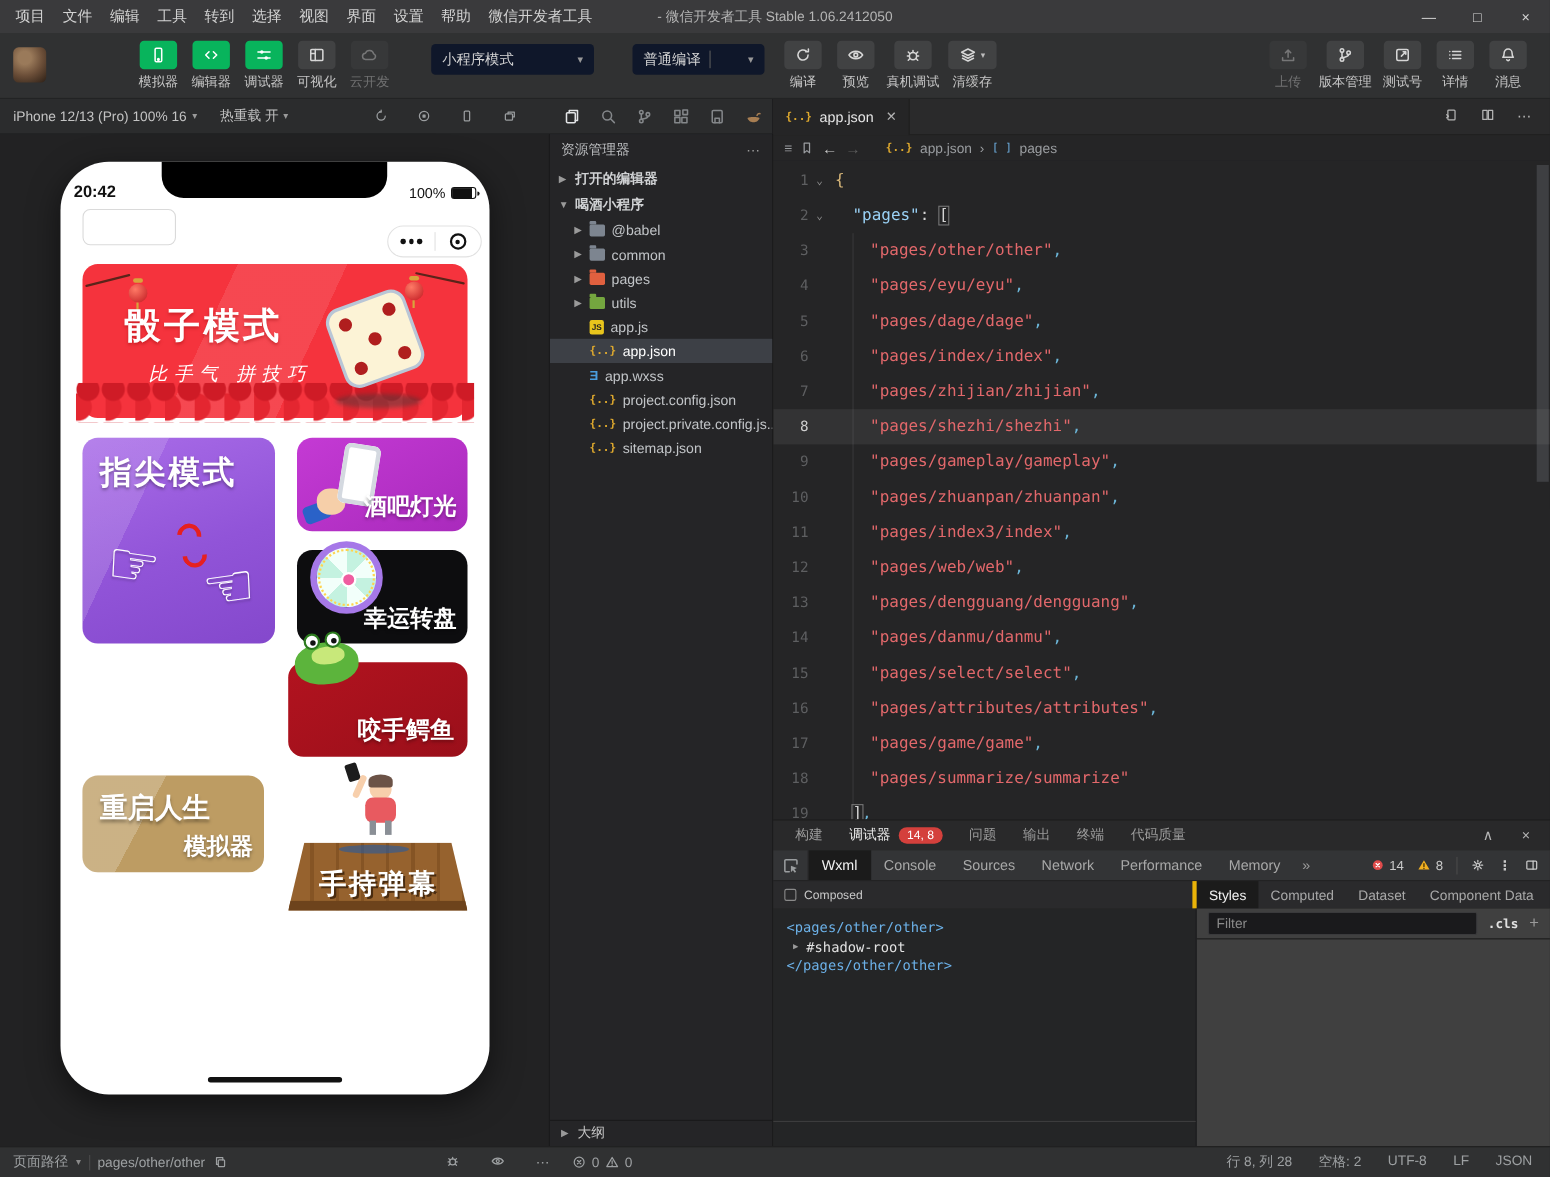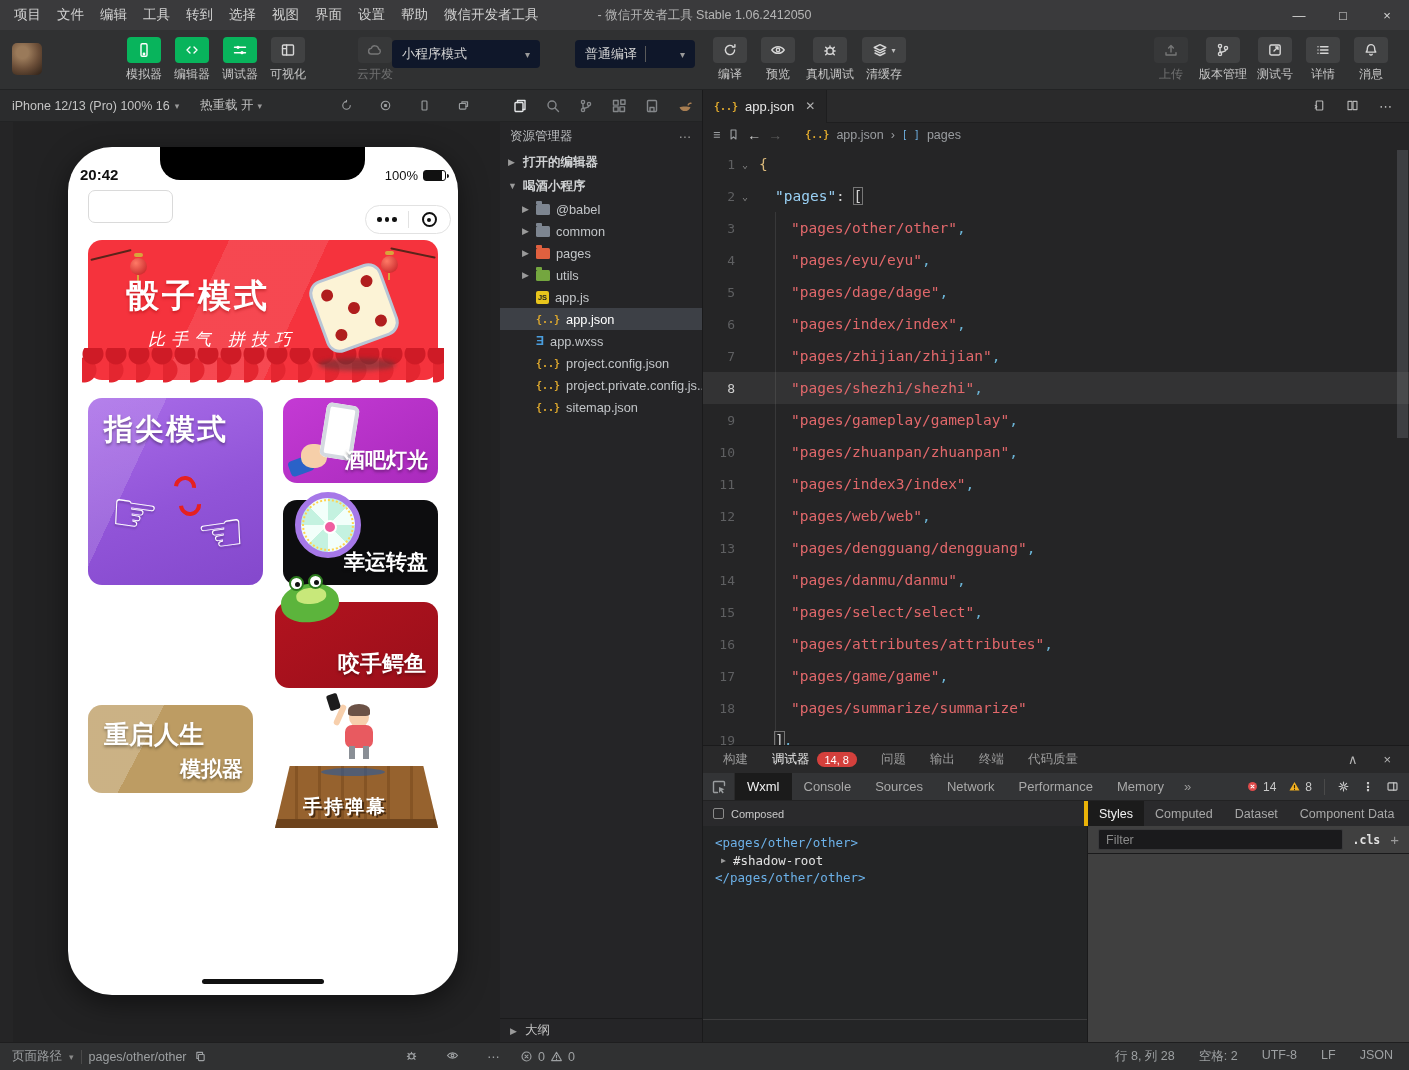--- a/index.html
+++ b/index.html
@@ -17,32 +17,32 @@
   .win-btn { width:44px; display:flex; align-items:center; justify-content:center; color:#d5d5d5; font-size:13px; }
 
   
   .toolbar { position:absolute; left:0; top:30px; right:0; height:60px; background:#303132; border-bottom:1px solid #222324; }
   .avatar { position:absolute; left:12px; top:13px; width:30px; height:32px; border-radius:5px;
             background:radial-gradient(circle at 35% 30%, #9a7a5a 0 20%, #6b4e38 55%, #2c1f16 100%); }
   .tb-group { position:absolute; top:7px; display:flex; }
   .tb-btn { min-width:48px; padding:0 4px; display:flex; flex-direction:column; align-items:center; gap:3px; }
   .tb-ico { width:34px; height:26px; border-radius:4px; display:flex; align-items:center; justify-content:center; background:#414243; color:#d6d6d6; }
   .tb-btn.active .tb-ico { background:#08b45c; color:#fff; }
-  .tb-btn.disabled { opacity:.42;margin-left:39px; }
+  .tb-btn.disabled { opacity:.42; }
   .tb-label { font-size:12px; color:#c6c6c6; white-space:nowrap; }
   .select { position:absolute; top:10px; height:28px; background:#0f172a; border-radius:4px; display:flex; align-items:center; font-size:13px; color:#d4d4d4; padding:0 10px; }
   .select .caret { margin-left:auto; color:#9a9a9a; font-size:10px; }
   .sel-div { width:1px; height:16px; background:#5a5a5a; margin:0 8px; }
 
   
   .sim-toolbar { position:absolute; left:0; top:90px; width:500px; height:32px; background:#2b2c2d; border-bottom:1px solid #222324; display:flex; align-items:center; font-size:12.5px; color:#c3c3c3; }
   .sim-device { padding-left:12px; display:flex; align-items:center; gap:5px; }
   .sim-hot { position:absolute; left:200px; display:flex; align-items:center; gap:4px; }
   .sim-icons { position:absolute; left:340px; display:flex; gap:26px; color:#9a9d9f; }
-  .sim-body { position:absolute; left:13px; top:122px; width:500px; height:920px; background:#222223; border-right:1px solid #1a1a1b; }
+  .sim-body { position:absolute; left:0; top:122px; width:500px; height:920px; background:#222223; border-right:1px solid #1a1a1b; }
 
   
   .phone { position:absolute; left:55px; top:25px; width:390px; height:848px; background:#fff; border-radius:44px; box-shadow:0 8px 28px rgba(0,0,0,.5); color:#000; }
   .notch { position:absolute; left:92px; top:0; width:205px; height:33px; background:#000; border-radius:0 0 20px 20px; }
   .ph-time { position:absolute; left:12px; top:19px; font-size:15px; font-weight:bold; color:#111; }
   .ph-batt { position:absolute; right:12px; top:21px; display:flex; align-items:center; gap:5px; font-size:13px; color:#111; }
   .batt { width:23px; height:11px; border:1.5px solid #111; border-radius:3px; position:relative; background:linear-gradient(90deg,#111 0 86%,transparent 86%); }
   .batt::after { content:""; position:absolute; right:-4px; top:2.5px; width:2.5px; height:4px; background:#111; border-radius:0 2px 2px 0; }
   .ph-searchbox { position:absolute; left:20px; top:43px; width:85px; height:33px; border:1px solid #dadada; border-radius:7px; background:#fff; }
   .capsule { position:absolute; right:7px; top:58px; width:86px; height:29px; border:1px solid #e2e2e2; border-radius:15px; background:#fff; display:flex; align-items:center; }
@@ -104,21 +104,21 @@
            background:repeating-linear-gradient(90deg, #96622e 0 20px, #855424 20px 23px); }
   .board::after { content:""; position:absolute; left:0; bottom:0; width:100%; height:9px; background:#6d431c; }
   .puddle { position:absolute; left:46px; bottom:52px; width:64px; height:8px; background:rgba(30,90,170,.55); border-radius:50%; }
   .boy-head { position:absolute; left:74px; top:8px; width:20px; height:19px; background:#f7cfac; border-radius:50%; }
   .boy-head::before { content:""; position:absolute; left:-1px; top:-4px; width:22px; height:12px; background:#6b5246; border-radius:50% 50% 20% 20%; }
   .boy-shirt { position:absolute; left:70px; top:25px; width:28px; height:23px; background:#e85a60; border-radius:7px; }
   .boy-arm { position:absolute; left:62px; top:4px; width:6px; height:22px; background:#f7cfac; border-radius:3px; transform:rotate(24deg); }
   .boy-phone { position:absolute; left:53px; top:-6px; width:11px; height:16px; background:#1c1c1c; border-radius:2px; transform:rotate(-18deg); }
   .boy-legs { position:absolute; left:74px; top:46px; width:20px; height:13px;
               background:linear-gradient(90deg,#8a8f96 0 6px, transparent 6px 14px, #8a8f96 14px); }
-  .danmu-label { left:28px; bottom:8px; font-size:19px; letter-spacing:2px; text-shadow:2px 2px 0 #4a2c10; }
+  .danmu-label { left:28px; bottom:8px; font-size:25px; letter-spacing:2px; text-shadow:2px 2px 0 #4a2c10; }
   .homebar { position:absolute; left:50%; bottom:11px; transform:translateX(-50%); width:122px; height:5px; background:#111; border-radius:3px; }
 
   
   .side-col { position:absolute; left:500px; top:90px; width:203px; height:952px; background:#252527; border-right:1px solid #1a1a1b; }
   .side-strip { height:32px; background:#2b2c2d; border-bottom:1px solid #222324; display:flex; align-items:center; gap:17px; padding:0 0 0 12px; color:#84878a; }
   .side-strip .on { color:#e4e6e8; }
   .side-strip .npm { color:#a87e52; }
   .exp-header { height:28px; display:flex; align-items:center; padding:0 10px; font-size:12.5px; color:#bcbec0; }
   .exp-more { margin-left:auto; color:#9a9a9a; letter-spacing:1px; }
   .sec-row { height:24px; display:flex; align-items:center; gap:5px; padding-left:8px; font-size:12.5px; color:#d0d2d4; font-weight:bold; }

